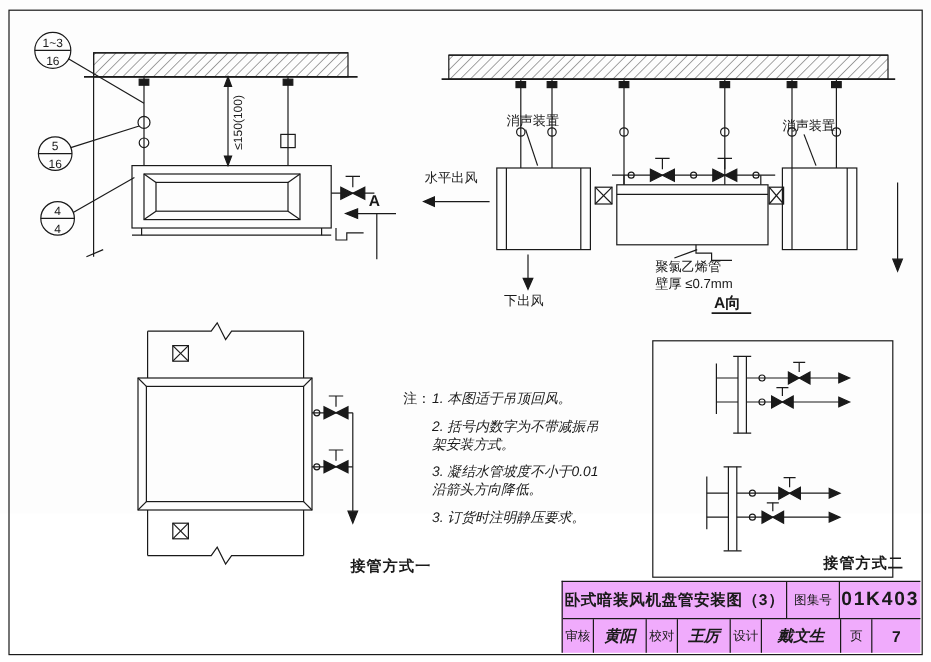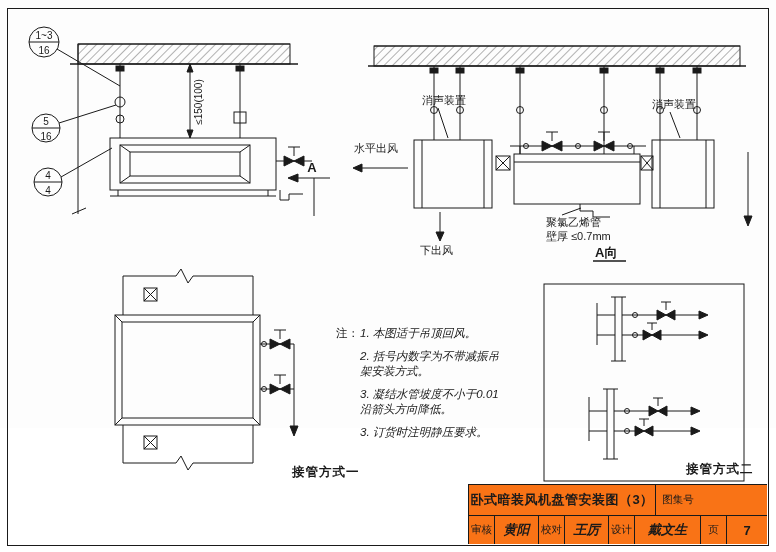--- a/index.html
+++ b/index.html
@@ -26,21 +26,21 @@
   .notes {
     position: absolute; left: 336px; top: 326px; width: 172px;
     display: flex; font-size: 11.5px; line-height: 1.35;
   }
   .notes-label { width: 24px; flex: none; }
   .notes-items { flex: 1; font-style: italic; }
   .note-item { margin-bottom: 7px; }
   .title-block {
     position: absolute; left: 468px; top: 484px; width: 299px; height: 60px;
     border-left: 1.6px solid #1a1a1a; border-top: 1.6px solid #1a1a1a;
-    display: flex; flex-direction: column; background: #f97316;
+    display: flex; flex-direction: column; background: #f0abfc;
   }
   .tb-row1 { display: flex; height: 31px; border-bottom: 1px solid #1a1a1a; }
   .tb-row2 { display: flex; flex: 1; }
   .tb-cell {
     display: flex; align-items: center; justify-content: center;
     border-right: 1px solid #1a1a1a; overflow: hidden; white-space: nowrap;
   }
   .tb-cell:last-child { border-right: none; }
   .tb-title { width: 187px; font-weight: bold; font-size: 13px; letter-spacing: 0.5px; }
   .tb-atlas-label { width: 44px; font-size: 10.5px; }
@@ -342,20 +342,21 @@
     </div>
   </div>
 
   <div class="caption caption-one">接管方式一</div>
   <div class="caption caption-two">接管方式二</div>
 
   <div class="title-block">
     <div class="tb-row1">
       <div class="tb-cell tb-title">卧式暗装风机盘管安装图（3）</div>
       <div class="tb-cell tb-atlas-label">图集号</div>
+      <div class="tb-cell tb-atlas-num">01K403</div>
     </div>
     <div class="tb-row2">
       <div class="tb-cell tb-small">审核</div>
       <div class="tb-cell tb-sig">黄阳</div>
       <div class="tb-cell tb-small">校对</div>
       <div class="tb-cell tb-sig">王厉</div>
       <div class="tb-cell tb-small">设计</div>
       <div class="tb-cell tb-sig tb-sig-wide">戴文生</div>
       <div class="tb-cell tb-small">页</div>
       <div class="tb-cell tb-page-num">7</div>

